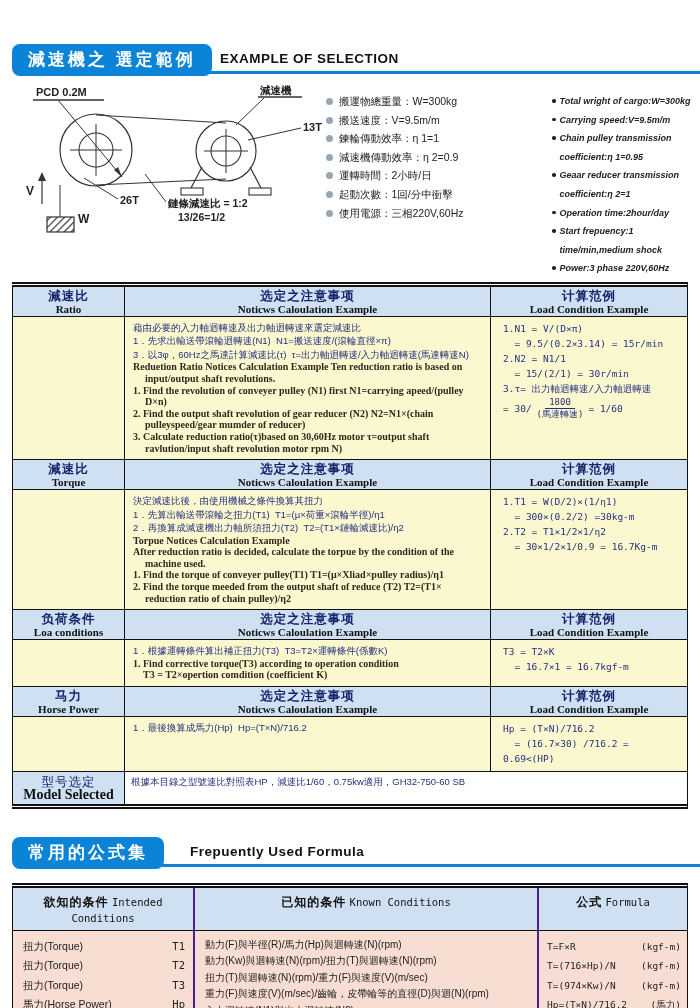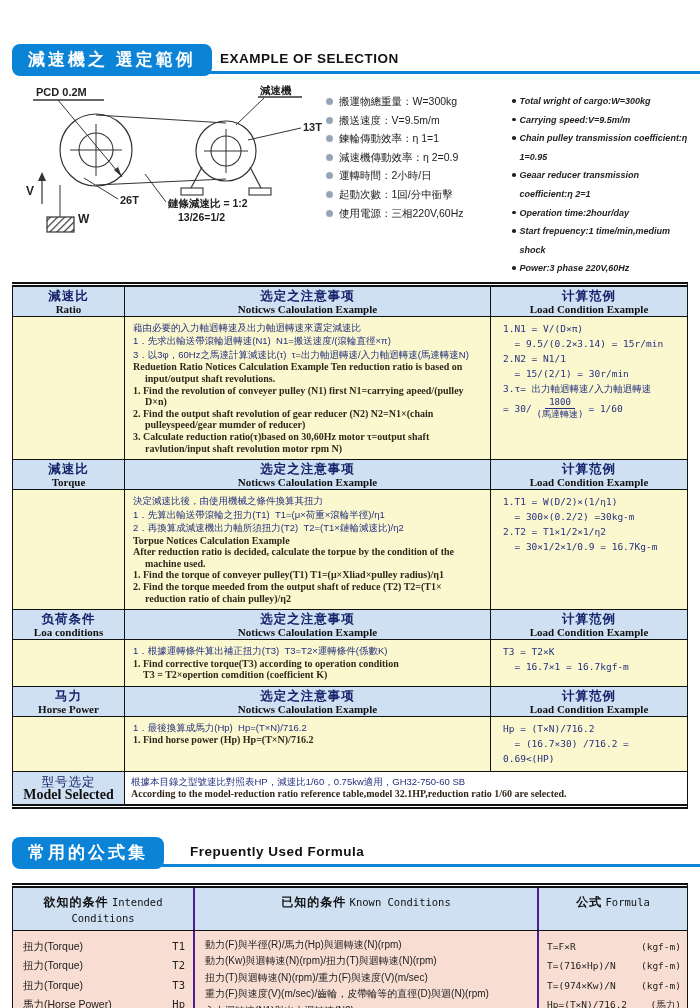--- a/index.html
+++ b/index.html
@@ -9,21 +9,21 @@
   .hdr{position:relative;margin:28px 10px 0 12px;height:32px;}
   .hdr .rule{position:absolute;left:150px;right:-10px;bottom:2px;height:3px;background:#0b83d6;}
   .hdr .badge{position:absolute;left:0;top:0;background:#0b83d6;color:#fff;border-radius:8px;
               padding:4px 16px 5px 16px;font-size:17px;font-weight:bold;letter-spacing:3px;white-space:nowrap;z-index:2;}
   .hdr .en-title{position:absolute;top:7px;font-size:13.5px;font-weight:bold;color:#111;letter-spacing:.5px;}
   #hdr1 .en-title{left:208px;}
   #hdr2 .en-title{left:178px;}
   
   .topflex{display:flex;margin:6px 6px 4px 8px;}
   .diagram{width:318px;height:152px;flex:0 0 auto;}
-  .bullets{flex:1;display:flex;padding-top:10px;}
+  .bullets{flex:1;display:flex;padding-top:10px;gap:40px;}
   .blist{list-style:none;margin:0;padding:0;}
   .blist li{display:flex;align-items:flex-start;}
   .blist-zh{width:186px;}
   .blist-zh li{font-size:10.5px;line-height:18.6px;color:#222;}
   .blist-zh .dot{width:7px;height:7px;border-radius:50%;background:#97a6b6;flex:0 0 auto;margin:6px 6px 0 0;}
   .blist-en{flex:1;}
   .blist-en li{font-size:9px;line-height:18.6px;color:#222;font-weight:bold;font-style:italic;}
   .blist-en .dot{width:3.5px;height:3.5px;border-radius:50%;background:#222;flex:0 0 auto;margin:7px 4px 0 0;}
   
   .t1{margin:4px 12px 0 12px;border:1px solid #111;border-top:5px double #111;border-bottom:5px double #111;}
@@ -302,36 +302,34 @@
         <div class="zh">选定之注意事项</div>
         <div class="en">Noticws Caloulation Example</div>
       </div>
       <div class="hcell">
         <div class="zh">计算范例</div>
         <div class="en">Load Condition Example</div>
       </div>
       <div class="body body-label vline"></div>
       <div class="body vline t1-notices">
         <div class="ln zh">1．最後換算成馬力(Hp)  Hp=(T×N)/716.2</div>
-        <div class="ln en">1. Find horse power (Hp) Hp=(T×N)/716.2</div>
       </div>
       <div class="body calc">
         <div class="ln">Hp = (T×N)/716.2</div>
         <div class="ln">  = (16.7×30) /716.2 = 0.69&lt;(HP)</div>
       </div>
     </div>
 
     <div class="model-row">
       <div class="model-label vline">
         <div class="zh">型号选定</div>
         <div class="en">Model Selected</div>
       </div>
       <div class="model-body">
         <div class="zh">根據本目錄之型號速比對照表HP，減速比1/60，0.75kw適用，GH32-750-60 SB</div>
-        <div class="en">According to the model-reduction ratio reference table,model 32.1HP,reduction ratio 1/60 are selected.</div>
       </div>
     </div>
   </div>
 
   <div class="hdr" id="hdr2">
     <div class="rule"></div>
     <div class="badge">常用的公式集</div>
     <div class="en-title">Frepuently Used Formula</div>
   </div>
 

